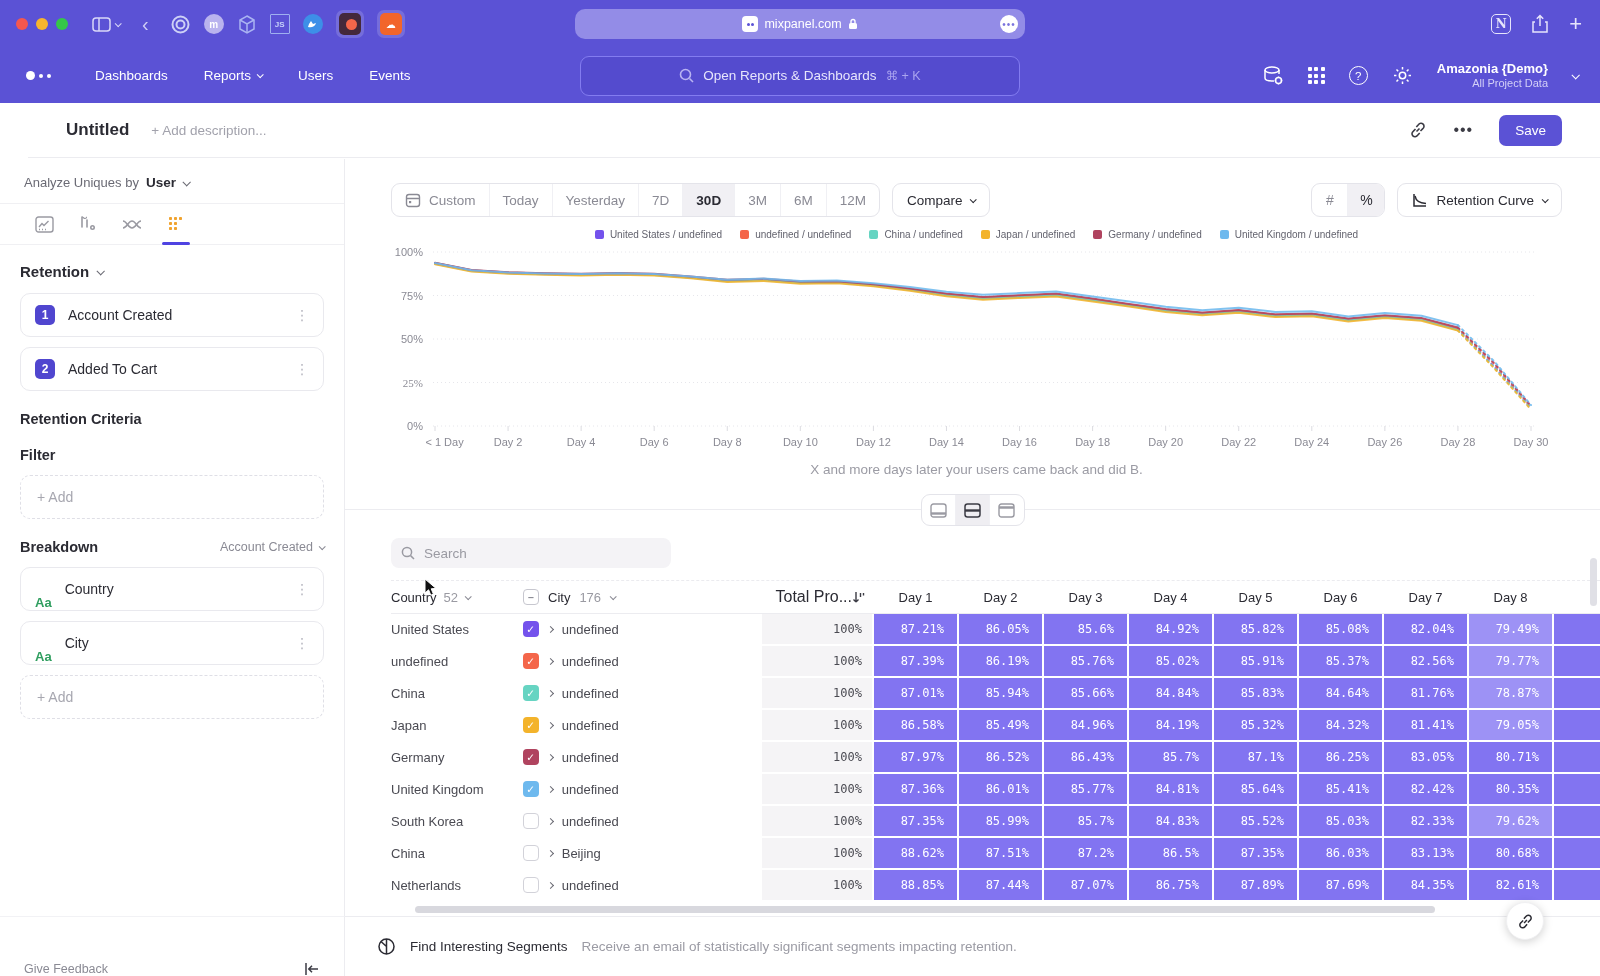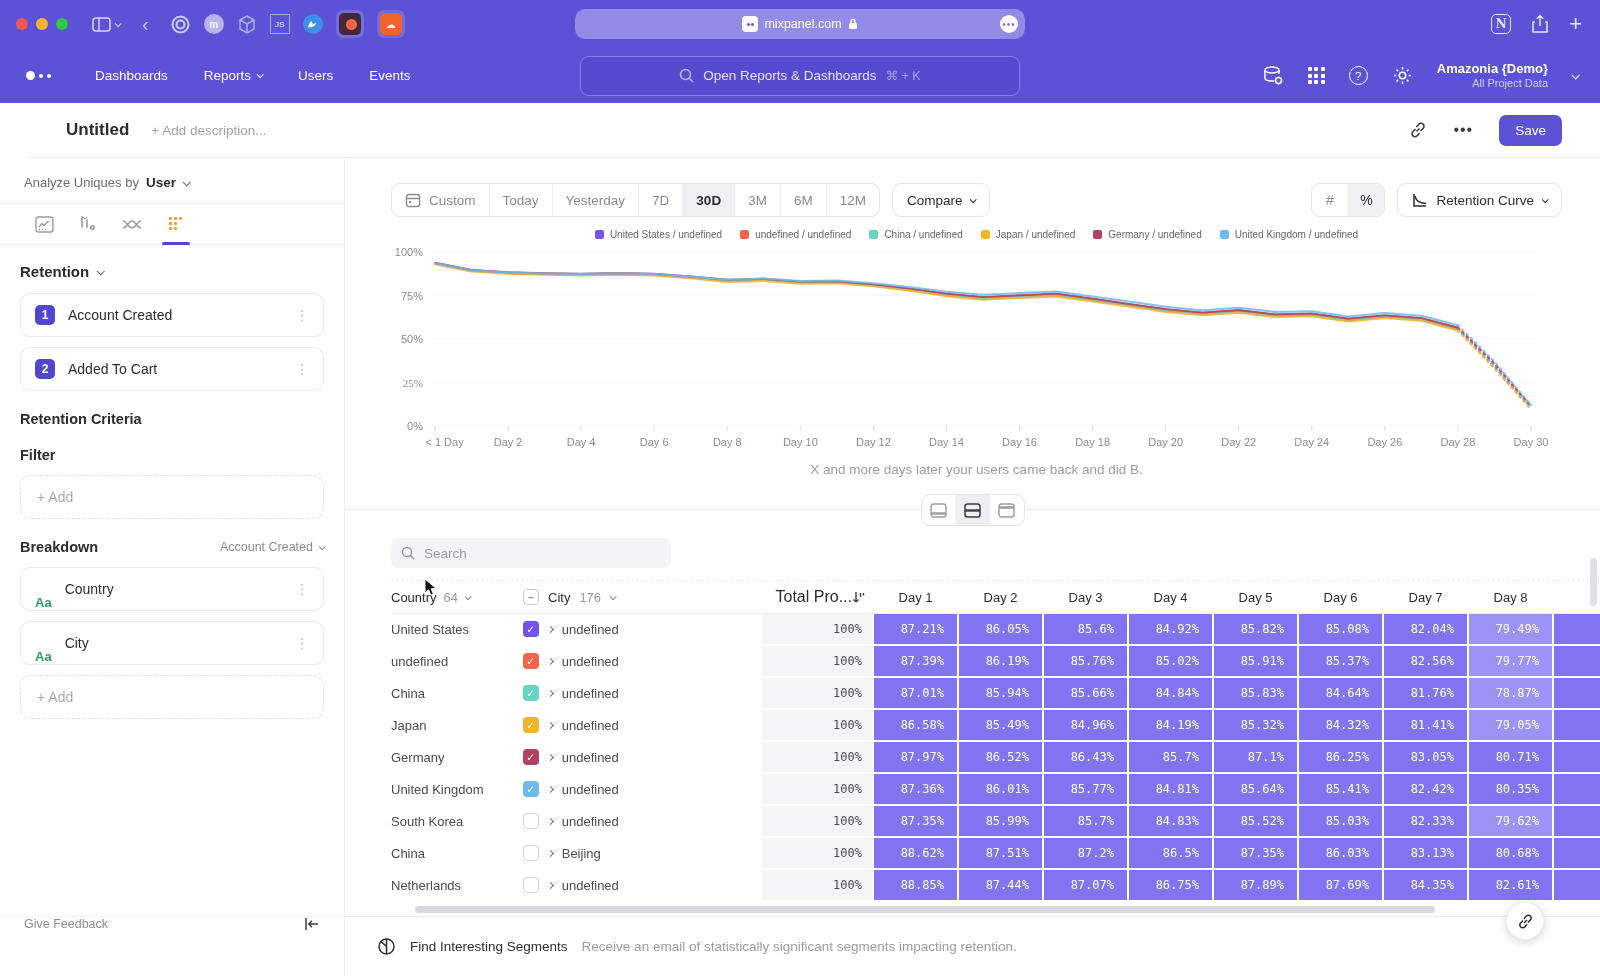--- a/index.html
+++ b/index.html
@@ -125,21 +125,21 @@
   .cb.indet { border:1.5px solid #c7c7cf; background:#fff; color:#8a8a94; font-weight:bold; }
   .total-cell { width:110px; height:30px; background:#f5f4f6; display:flex; align-items:center; justify-content:flex-end; padding-right:10px; font-family:"DejaVu Sans Mono", monospace; font-size:12px; color:#4a4a52; margin-right:2px; }
   .daycell { width:83px; height:30px; margin-right:2px; background:#8274f1; color:#fff; display:flex; align-items:center; justify-content:flex-end; padding-right:13px; font-family:"DejaVu Sans Mono", monospace; font-size:12px; flex-shrink:0; }
   .daycell.light { background:#9d92f5; }
   .daycell.sliver { width:46px; margin-right:0; }
   .hscroll { position:absolute; left:70px; width:1020px; bottom:3px; height:7px; background:#d8d8de; border-radius:4px; }
   .vscroll { position:absolute; right:3px; top:558px; width:7px; height:48px; background:#e0e0e6; border-radius:4px; }
 
   
   .footer { position:absolute; bottom:0; left:0; right:0; height:60px; display:flex; }
-  .f-left { width:345px; border-right:1px solid #ececf0; border-top:1px solid #f2f2f5; display:flex; align-items:flex-start; justify-content:space-between; padding:0 24px; color:#8a8a94; font-size:12.5px; }
+  .f-left { width:345px; border-right:1px solid #ececf0; border-top:1px solid #f2f2f5; display:flex; align-items:flex-end; justify-content:space-between; padding:0 24px; color:#8a8a94; font-size:12.5px; }
   .f-right { flex:1; border-top:1px solid #ececf0; display:flex; align-items:center; gap:14px; padding:0 32px; }
   .f-right .ftitle { font-size:13.5px; color:#2b2b33; font-weight:500; }
   .f-right .fdesc { font-size:13.5px; color:#9b9ba4; }
   .float-btn { position:absolute; right:56px; bottom:36px; width:38px; height:38px; border-radius:50%; background:#fff; border:1px solid #f0f0f2; box-shadow:0 2px 10px rgba(0,0,0,.18); display:flex; align-items:center; justify-content:center; color:#2b2b33; }
   .cursor { position:absolute; left:424px; top:578px; z-index:50; pointer-events:none; }
 </style>
 </head>
 <body>
 
 <div class="browser-bar">
@@ -488,21 +488,21 @@
           <circle cx="6" cy="6" r="4.6"></circle>
           <line x1="9.6" y1="9.6" x2="13" y2="13"></line>
         </svg>
       <span>Search</span>
     </div>
 
     <div class="rtable">
       <div class="thead" id="thead">
           <div class="c-country">
             <span>Country</span>
-            <span class="cnt">64</span>
+            <span class="cnt">52</span>
             <span class="chev" style="width: 5px; height: 5px; color: rgb(138, 138, 148);"></span>
           </div>
           <div class="c-city">
             <span class="cb indet">–</span>
             <span>City</span>
             <span class="cnt">176</span>
             <span class="chev" style="width: 5px; height: 5px; color: rgb(138, 138, 148);"></span>
           </div>
           <div class="c-total">
             <span>Total Pro...</span>

